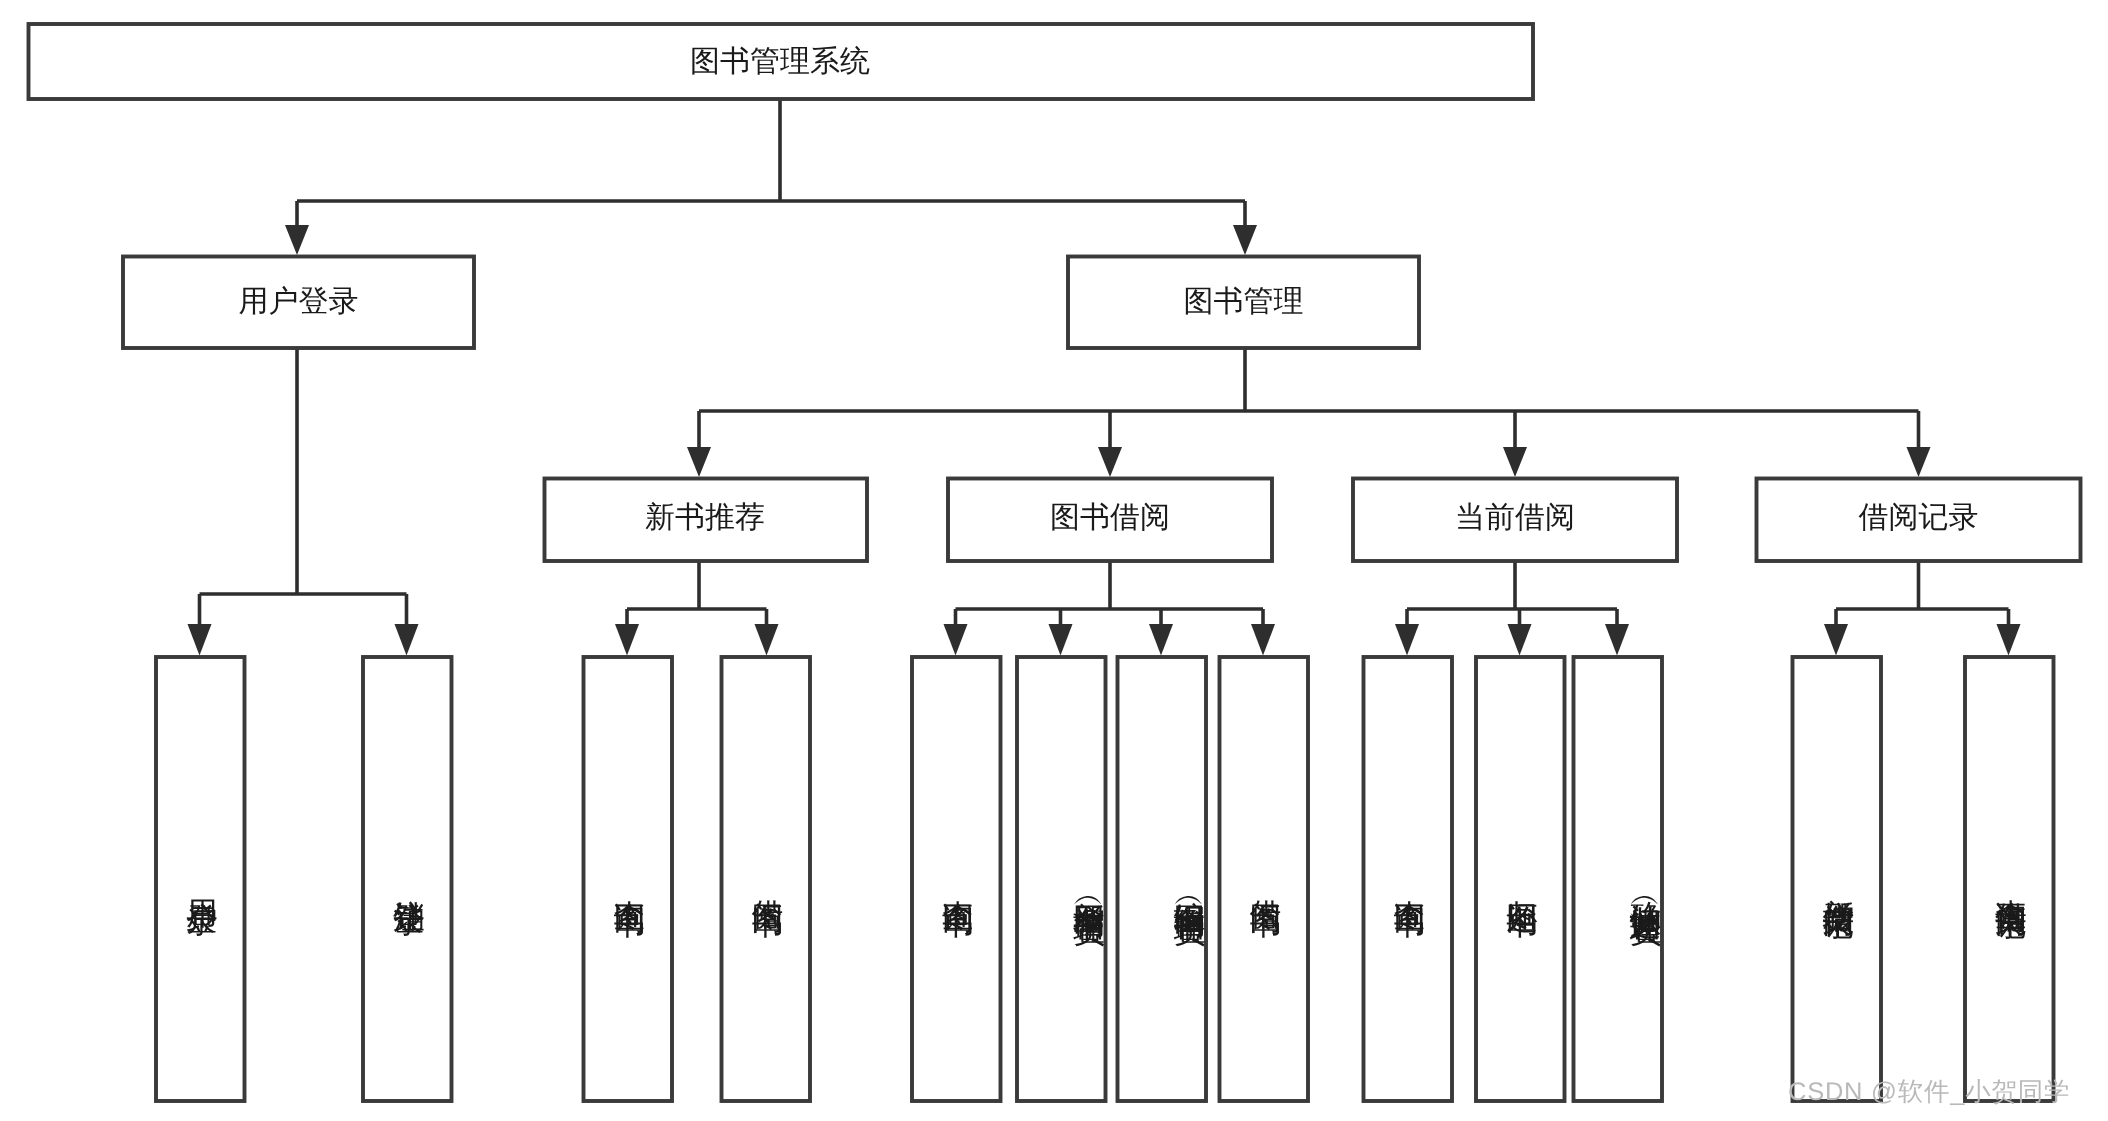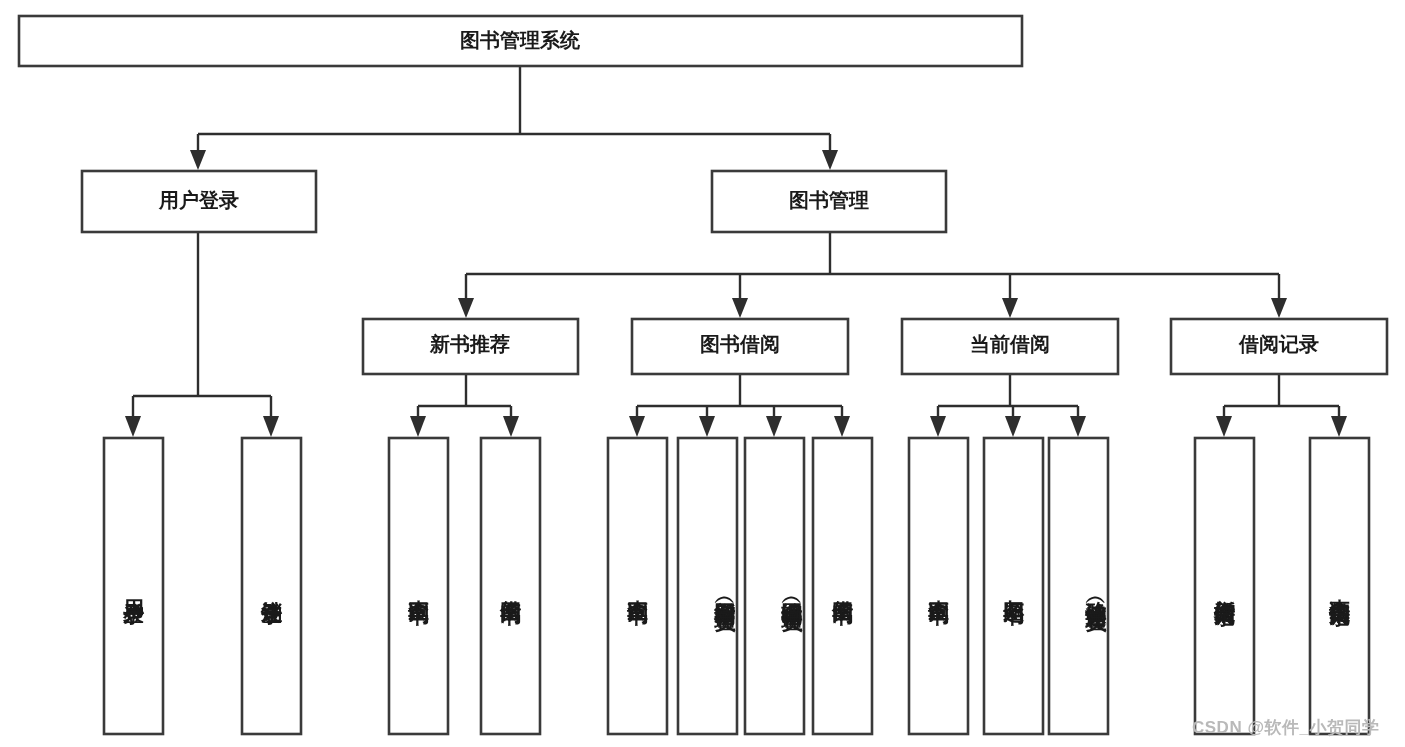--- a/index.html
+++ b/index.html
@@ -11,21 +11,20 @@
     width: 1405px;
     height: 747px;
     font-family: "Liberation Sans", "DejaVu Sans", sans-serif;
     overflow: hidden;
   }
   #diagram-root {
     position: relative;
     width: 1187px;
     height: 747px;
     background: #ffffff;
-    font-weight: bold;
   }
   svg#tree-svg {
     position: absolute;
     left: 0;
     top: 0;
     width: 1405px;
     height: 747px;
   }
   .node-box {
     fill: #ffffff;

